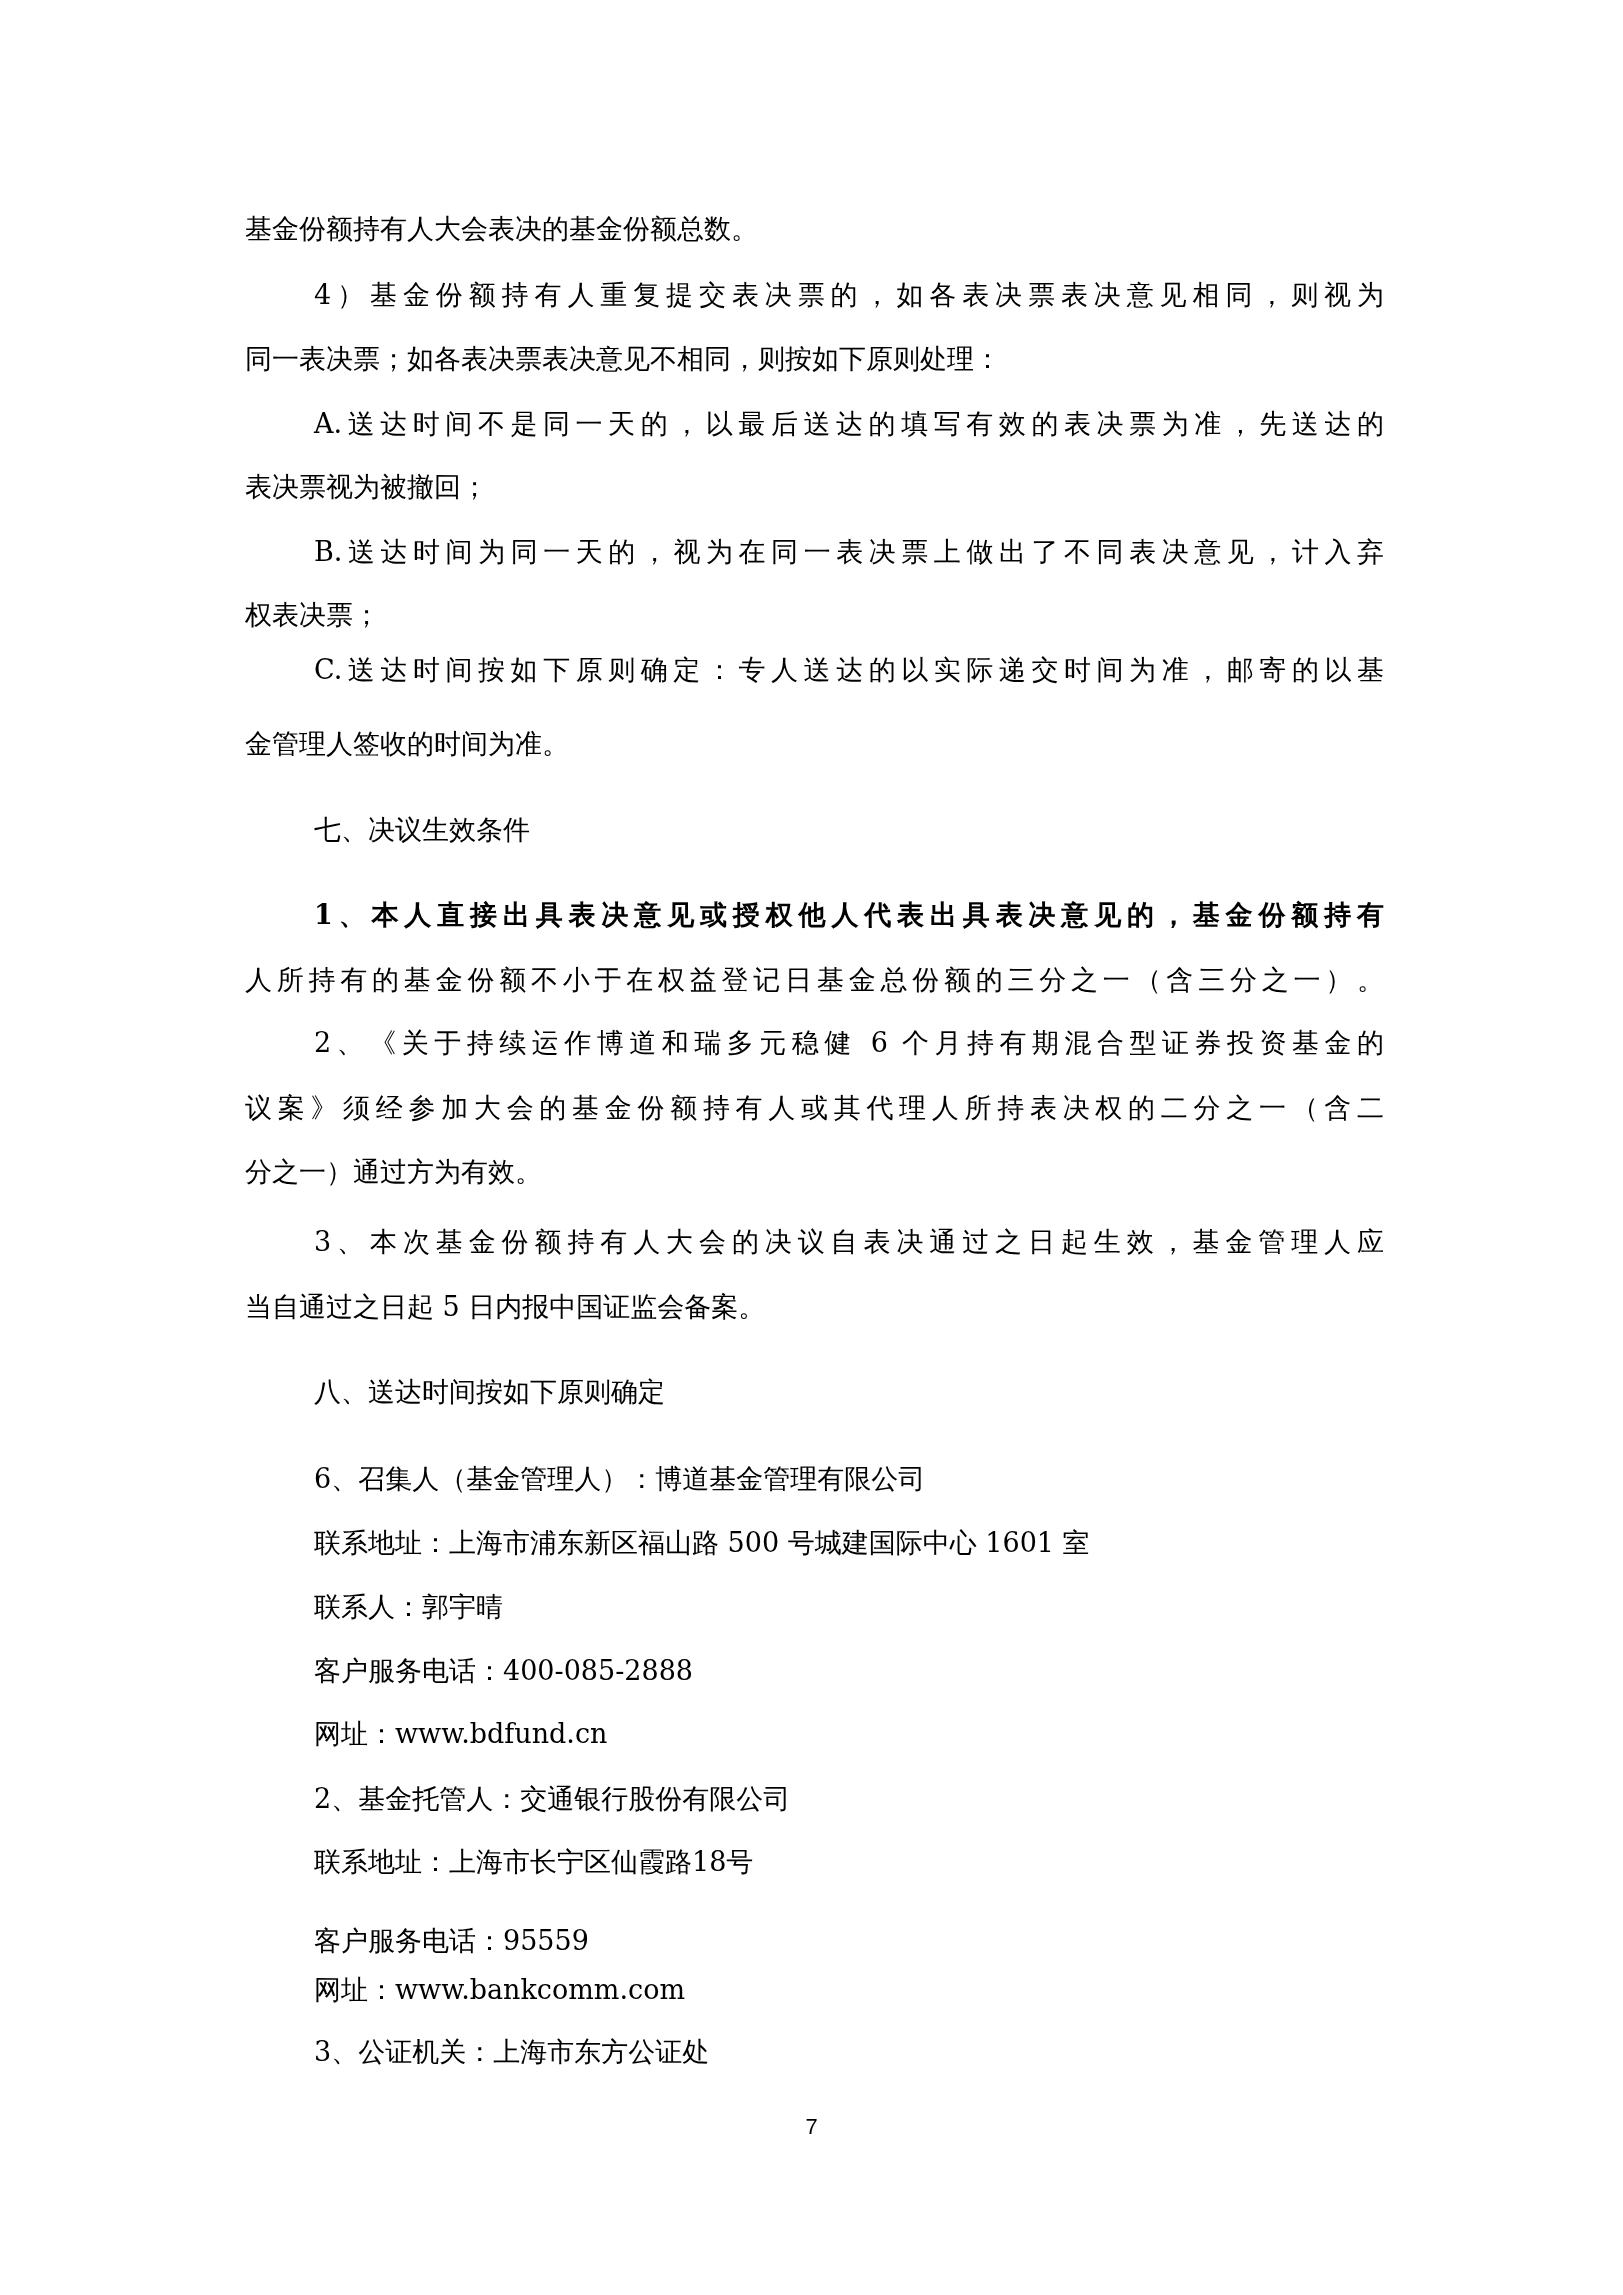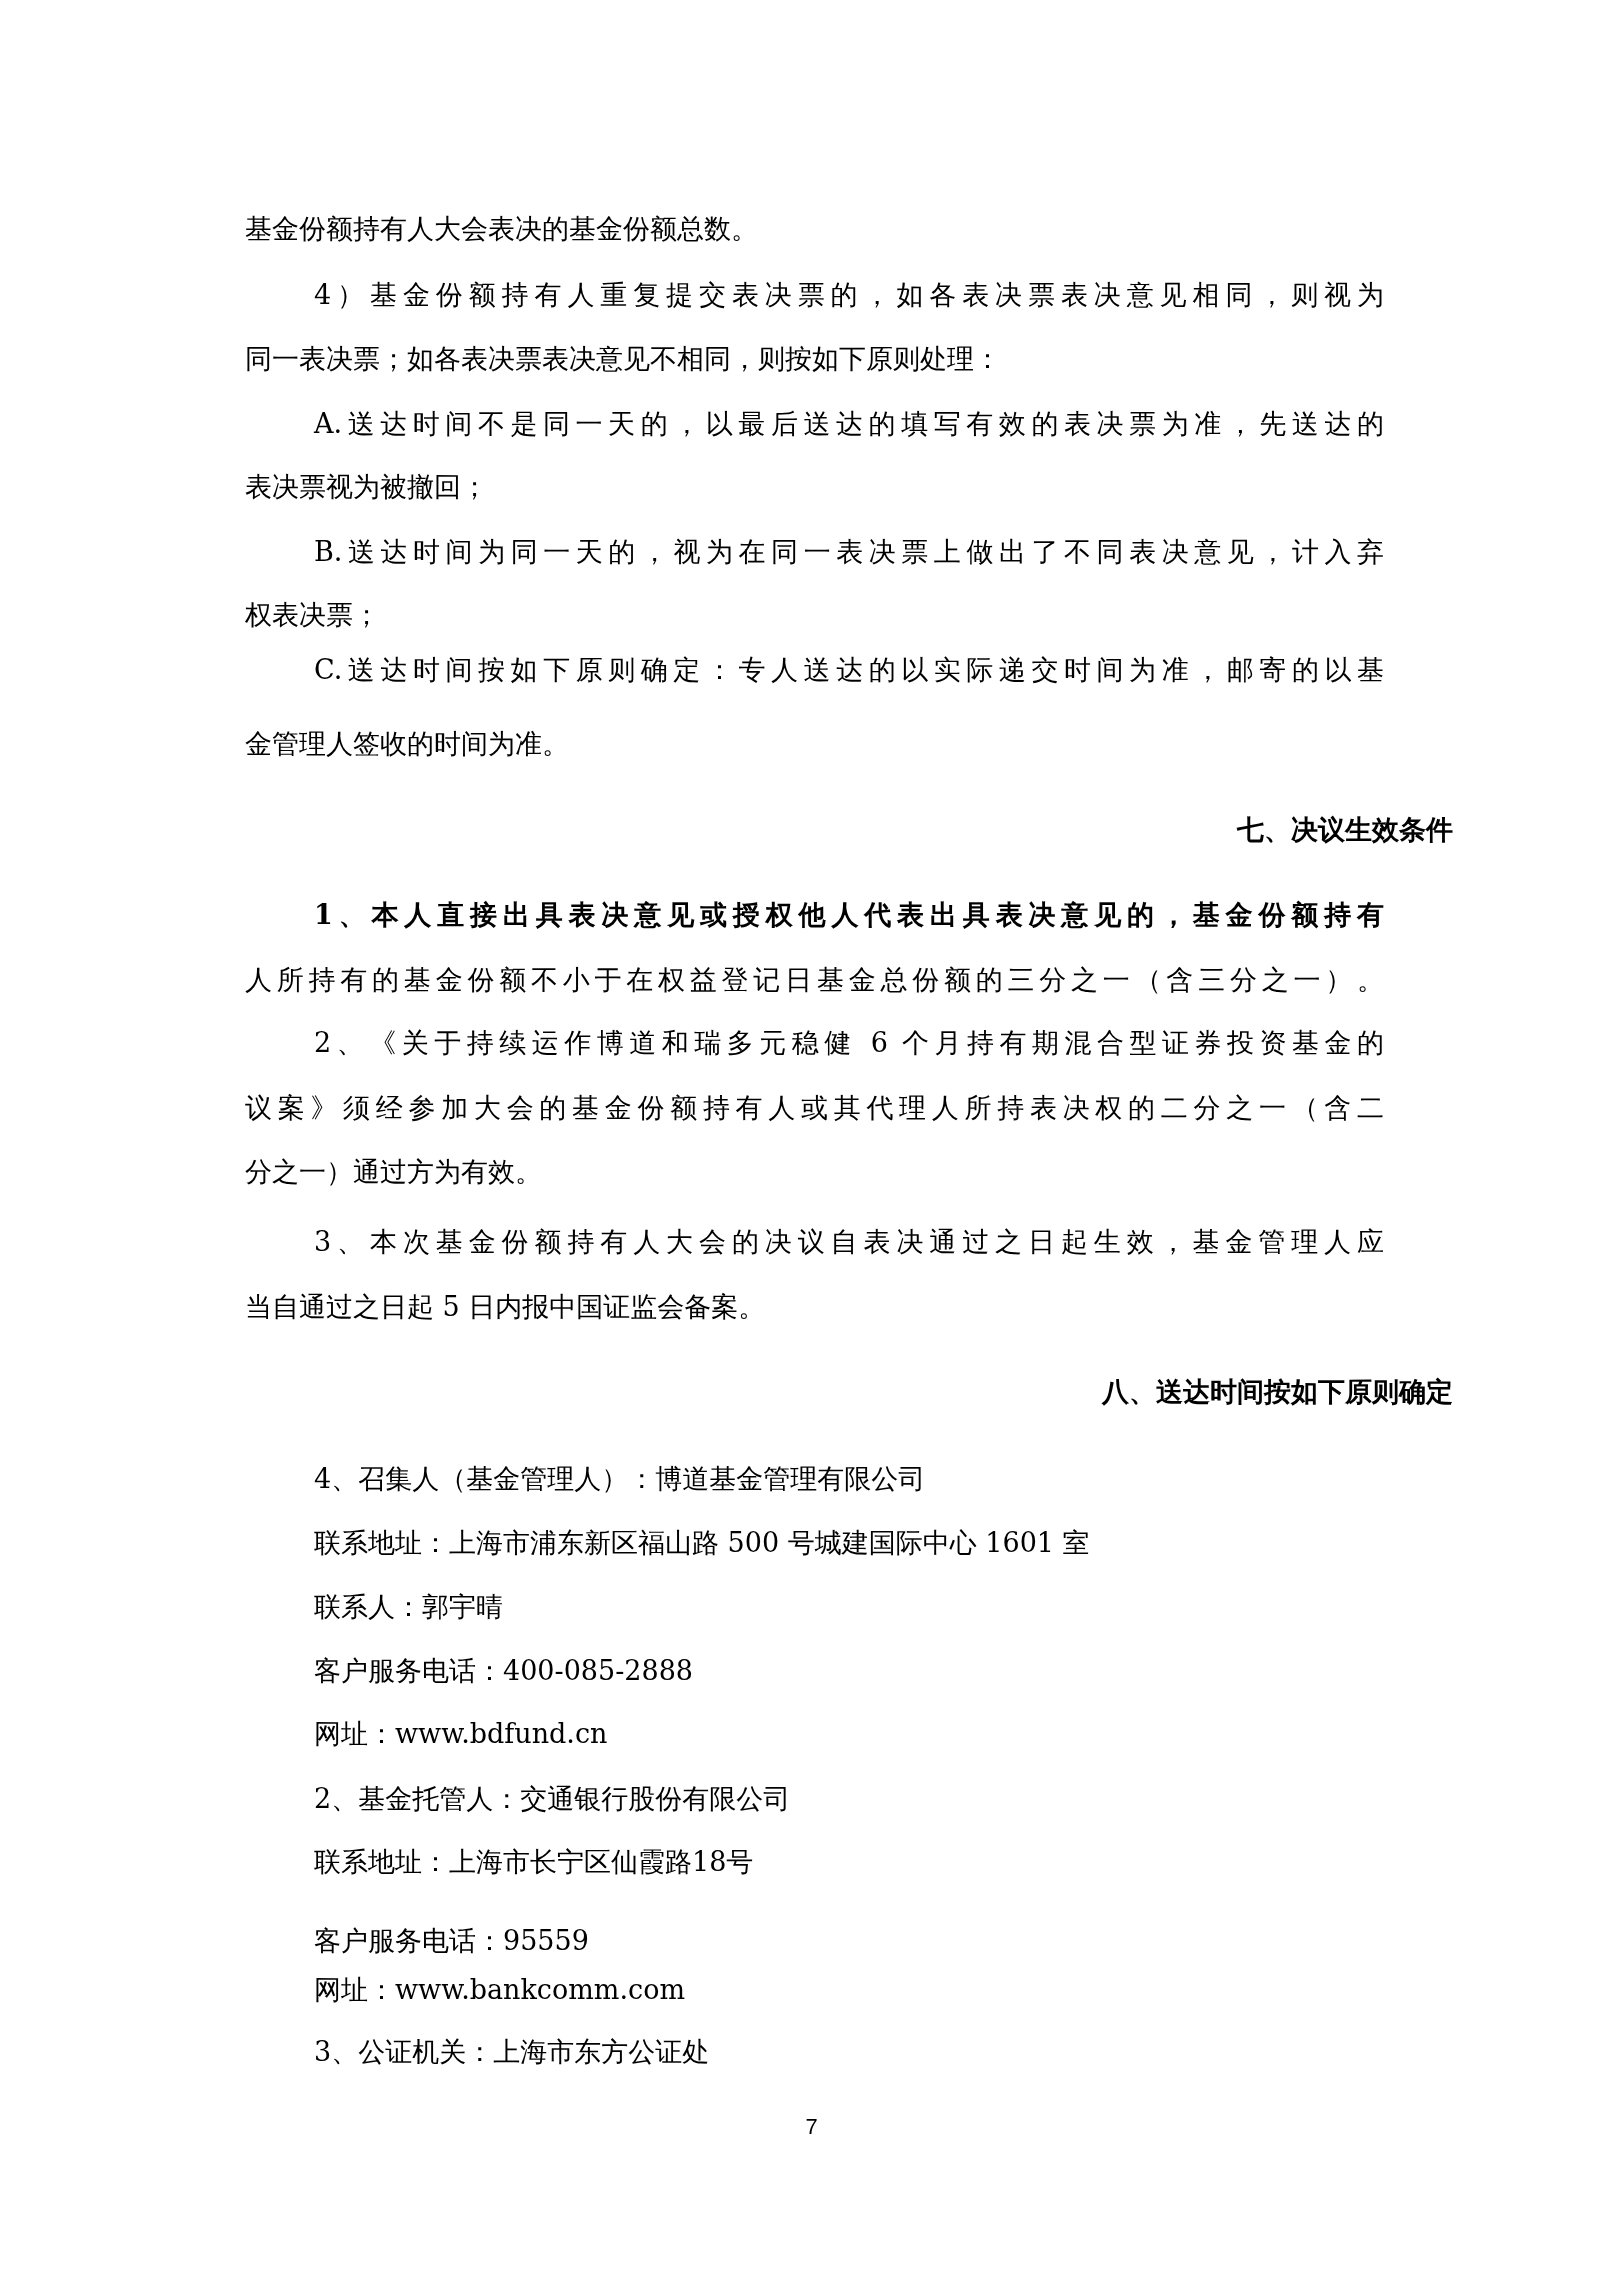--- a/index.html
+++ b/index.html
@@ -2,21 +2,21 @@
 <html style="font-size:10.5px"><head>
 <meta charset="utf-8">
 <style>
   html, body { margin: 0; padding: 0; background: #ffffff; }
   body { width: 1623px; height: 2295px; position: relative; overflow: hidden;
          font-family: "DejaVu Serif", "Liberation Serif", serif; color: #000; }
   .line { position: absolute; left: 245px; width: 1139px; font-size: 27px; line-height: 39px;
           white-space: nowrap; }
   .indent { left: 314px; }
   .just { text-align-last: justify; text-align: justify; }
-  .heading { font-weight: bold; font-family: "DejaVu Sans", "Liberation Sans", sans-serif; text-align: right; }
+  .heading { font-weight: normal; font-family: "DejaVu Sans", "Liberation Sans", sans-serif; }
   .pagenum { position: absolute; left: 0; width: 1623px; text-align: center; top: 2114px;
              font-size: 22px; font-family: "Liberation Sans", "DejaVu Sans", sans-serif; }
 </style>
 </head>
 <body>
 
 <div>
 
   <div class="line" style="top:209px;">基金份额持有人大会表决的基金份额总数。</div>
 
@@ -39,21 +39,21 @@
 
   <div class="line indent just" style="width:1070px; top:1023px;">2、《关于持续运作博道和瑞多元稳健 6 个月持有期混合型证券投资基金的</div>
   <div class="line just" style="top:1088px;">议案》须经参加大会的基金份额持有人或其代理人所持表决权的二分之一（含二</div>
   <div class="line" style="top:1152px;">分之一）通过方为有效。</div>
 
   <div class="line indent just" style="width:1070px; top:1222px;">3、本次基金份额持有人大会的决议自表决通过之日起生效，基金管理人应</div>
   <div class="line" style="top:1287px;">当自通过之日起 5 日内报中国证监会备案。</div>
 
   <div class="line indent heading" style="top:1372px;">八、送达时间按如下原则确定</div>
 
-  <div class="line indent" style="top:1459px;">4、召集人（基金管理人）：博道基金管理有限公司</div>
+  <div class="line indent" style="top:1459px;">6、召集人（基金管理人）：博道基金管理有限公司</div>
   <div class="line indent" style="top:1523px;">联系地址：上海市浦东新区福山路 500 号城建国际中心 1601 室</div>
   <div class="line indent" style="top:1587px;">联系人：郭宇晴</div>
   <div class="line indent" style="top:1651px;">客户服务电话：400-085-2888</div>
   <div class="line indent" style="top:1714px;">网址：www.bdfund.cn</div>
   <div class="line indent" style="top:1779px;">2、基金托管人：交通银行股份有限公司</div>
   <div class="line indent" style="top:1842px;">联系地址：上海市长宁区仙霞路18号</div>
   <div class="line indent" style="top:1906px;margin-top:15px;">客户服务电话：95559</div>
   <div class="line indent" style="top:1970px;">网址：www.bankcomm.com</div>
   <div class="line indent" style="top:2032px;">3、公证机关：上海市东方公证处</div>
 

